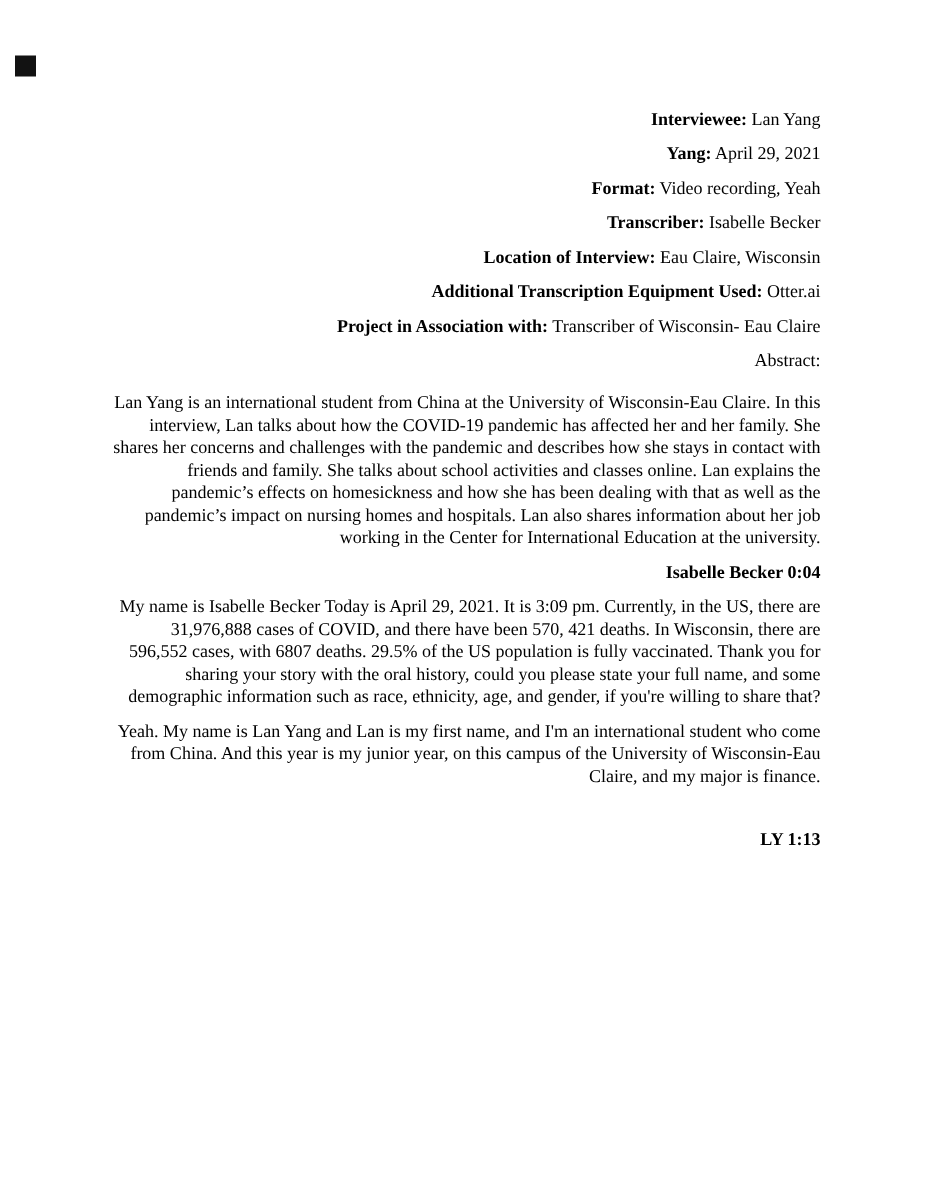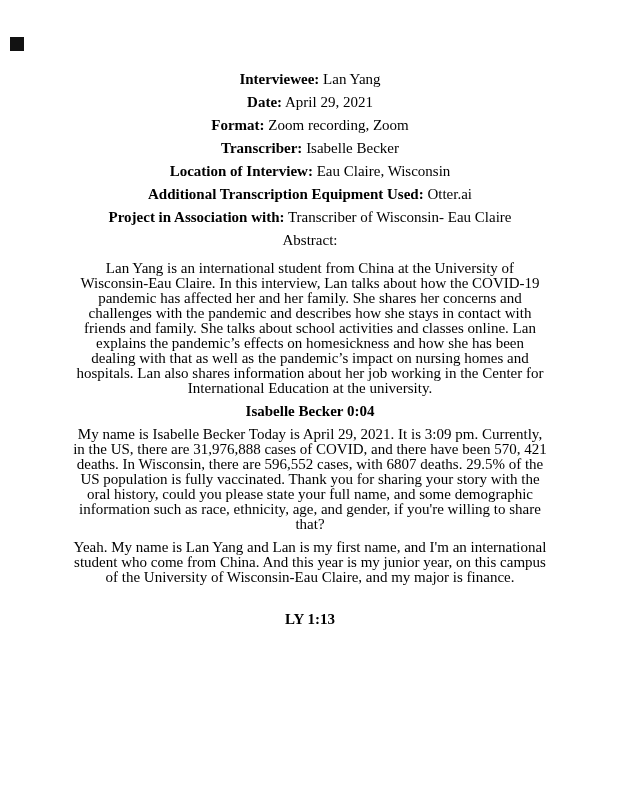--- a/index.html
+++ b/index.html
@@ -19,23 +19,23 @@
     top: 37px;
     width: 14px;
     height: 14px;
     background: #121212;
   }
   .content {
     position: absolute;
     left: 73px;
     top: 72px;
     width: 474px;
-    font-size: 15px;
+    font-size: 12px;
     line-height: 15px;
-    text-align: center;
+    text-align: right;
   }
   .meta-line { margin-bottom: 8px; }
   .meta-label { font-weight: bold; }
   .abstract-heading { font-weight: normal; margin-bottom: 13px; }
   .para { margin-bottom: 8px; }
   .speaker-heading { font-weight: bold; margin-bottom: 8px; }
   .transcript .section + .section .speaker-heading { margin-top: 27px; }
 </style>
 </head>
 <body>
@@ -43,26 +43,26 @@
 <div class="page">
   <div class="cursor-marker"></div>
 
   <div class="content">
 
     <div class="meta-line">
       <span class="meta-label">Interviewee:</span>
       <span class="meta-value">Lan Yang</span>
     </div>
     <div class="meta-line">
-      <span class="meta-label">Date:</span>
+      <span class="meta-label">Yang:</span>
       <span class="meta-value">April 29, 2021</span>
     </div>
     <div class="meta-line">
       <span class="meta-label">Format:</span>
-      <span class="meta-value">Zoom recording, Zoom</span>
+      <span class="meta-value">Video recording, Yeah</span>
     </div>
     <div class="meta-line">
       <span class="meta-label">Transcriber:</span>
       <span class="meta-value">Isabelle Becker</span>
     </div>
     <div class="meta-line">
       <span class="meta-label">Location of Interview:</span>
       <span class="meta-value">Eau Claire, Wisconsin</span>
     </div>
     <div class="meta-line">

